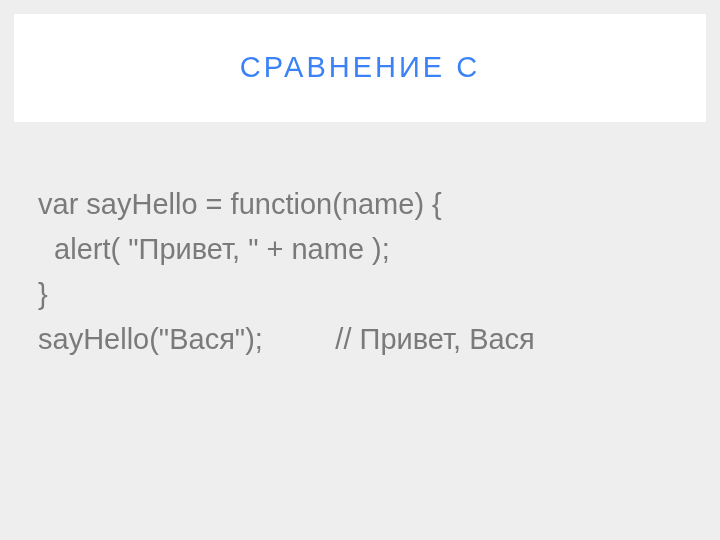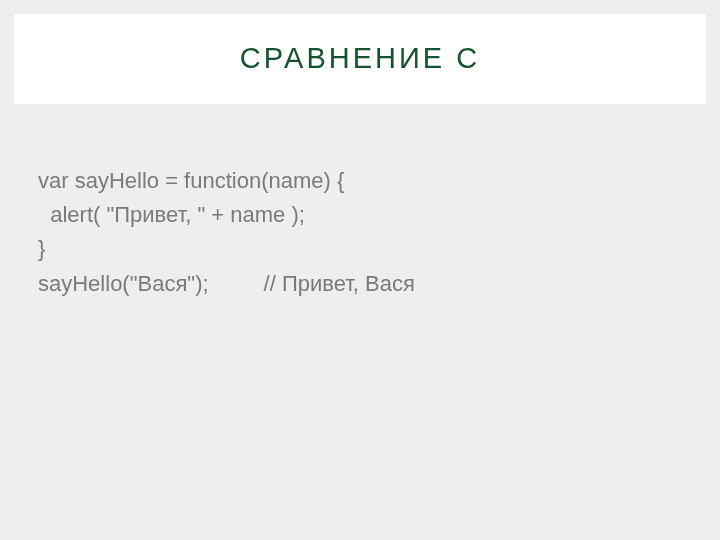--- a/index.html
+++ b/index.html
@@ -18,33 +18,33 @@
     position: relative;
   }
   .title-bar {
     background: #ffffff;
     margin: 14px 14px 0 14px;
     padding: 18px 20px 20px 20px;
     text-align: center;
     box-sizing: border-box;
   }
   .title-bar h1 {
-    margin: 8px;
+    margin: 17px;
     font-weight: 400;
     font-size: 29px;
     letter-spacing: 3px;
-    color: #14532d;
+    color: #3b82f6;
     line-height: 1.25;
     text-transform: uppercase;
     font-family: "Segoe UI", Arial, Helvetica, sans-serif;
   }
   .content {
     padding: 60px 30px 0 38px;
     color: #7a7a7a;
-    font-size: 22px;
+    font-size: 29px;
     line-height: 1.55;
   }
   .code-line {
     white-space: pre;
     font-family: Arial, Helvetica, sans-serif;
   }
 </style>
 </head>
 <body>
 

